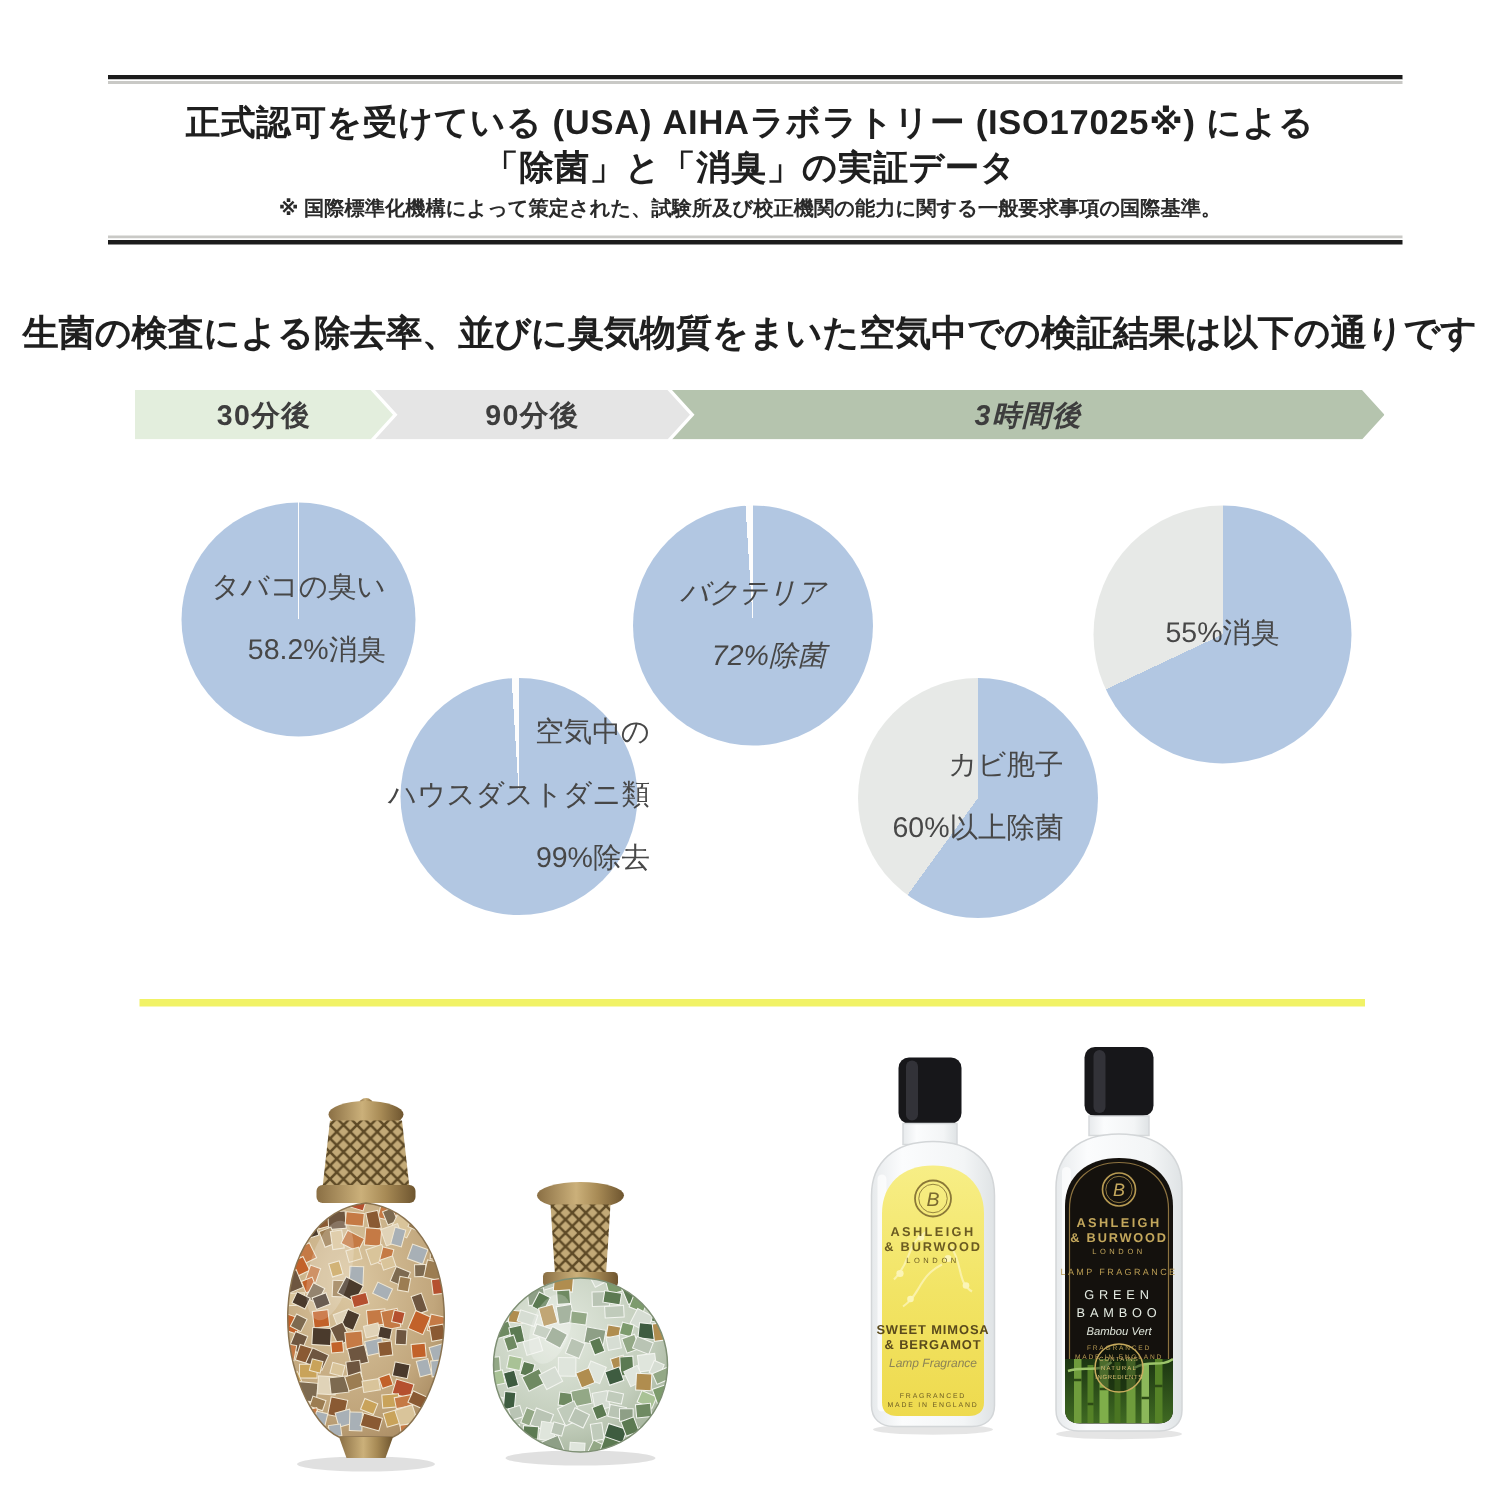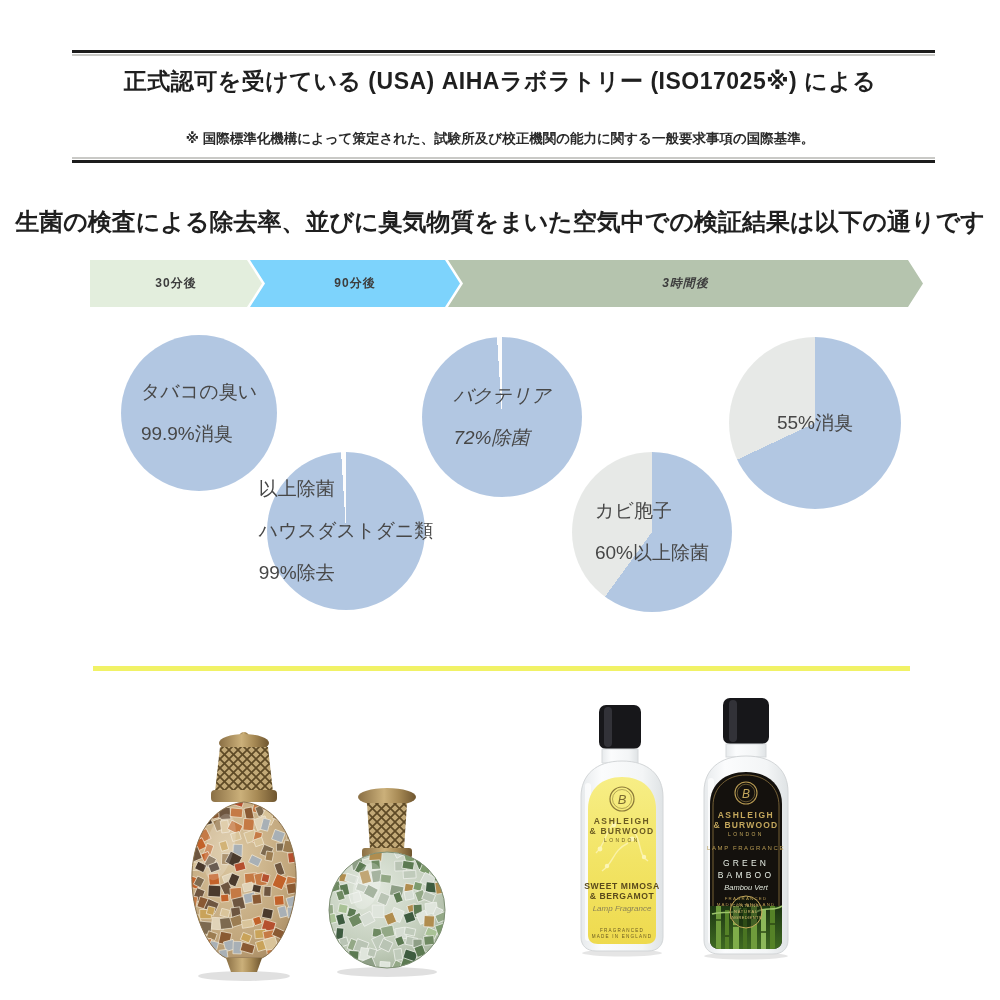--- a/index.html
+++ b/index.html
@@ -10,72 +10,73 @@
   .rule{left:72px;width:863px;}
   .rule .dark{height:3px;background:#1c1c1c;}
   .rule .gap{height:1px;background:#fff;}
   .rule .light{height:2px;background:#c9c9c6;}
   
   .title{left:0;width:1000px;text-align:center;font-weight:bold;color:#1f1f1f;
          font-size:23px;line-height:28px;letter-spacing:.5px;}
   .note{left:0;width:1000px;text-align:center;font-weight:bold;color:#2a2a2a;font-size:13.5px;}
   .subtitle{left:0;width:1000px;text-align:center;font-weight:bold;color:#1f1f1f;font-size:24px;}
   
-  .seg{top:260px;height:47px;display:flex;align-items:center;justify-content:center;
-       font-size:12px;font-weight:600;color:#3d3d3d;letter-spacing:1px;}
+  .seg{top:260px;height:33px;display:flex;align-items:center;justify-content:center;
+       font-size:19px;font-weight:600;color:#3d3d3d;letter-spacing:1px;}
   #seg0{left:90px;width:172px;
         clip-path:polygon(0 0,157px 0,172px 50%,157px 100%,0 100%);}
   #seg1{left:250px;width:210px;
         clip-path:polygon(0 0,195px 0,210px 50%,195px 100%,0 100%,15px 50%);}
   #seg2{left:448px;width:475px;
         clip-path:polygon(0 0,460px 0,475px 50%,460px 100%,0 100%,15px 50%);}
   
   .pie{position:absolute;border-radius:50%;display:flex;align-items:center;justify-content:center;}
-  .pie-label{text-align:left;color:#474747;font-size:19px;line-height:42px;white-space:nowrap;}
+  .pie-label{text-align:right;color:#474747;font-size:19px;line-height:42px;white-space:nowrap;}
   
   .mold{left:0;width:1000px;top:640px;text-align:center;font-size:16.5px;color:#2e2e2e;letter-spacing:.2px;}
   .mold-underline{left:93px;width:817px;top:666px;height:5px;}
   svg text{font-family:"Liberation Sans","DejaVu Sans",sans-serif;}
 </style>
 </head>
 <body>
 
 <div id="stage">
 
   <div class="abs rule" style="top:50px">
     <div class="dark"></div>
       <div class="gap"></div>
       <div class="light"></div>
   </div>
 
   <div class="abs title" style="top:67px">正式認可を受けている (USA) AIHAラボラトリー (ISO17025※) による</div>
+  <div class="abs title" style="top:97px">「除菌」と「消臭」の実証データ</div>
   <div class="abs note" style="top:130px">※ 国際標準化機構によって策定された、試験所及び校正機関の能力に関する一般要求事項の国際基準。</div>
 
   <div class="abs rule" style="top:157px">
     <div class="light"></div>
       <div class="gap"></div>
       <div class="dark"></div>
   </div>
 
   <div class="abs subtitle" style="top:206px">生菌の検査による除去率、並びに臭気物質をまいた空気中での検証結果は以下の通りです</div>
 
   <div class="abs seg" id="seg0" style="background: rgb(227, 238, 221);">30分後</div>
-  <div class="abs seg" id="seg1" style="background: #7dd3fc;">90分後</div>
+  <div class="abs seg" id="seg1" style="background: #e5e5e5;">90分後</div>
   <div class="abs seg" id="seg2" style="background: rgb(181, 196, 174); font-style: italic;">3時間後</div>
 
   <div id="pies">
       <div class="pie" style="left: 121px; top: 335px; width: 156px; height: 156px; background: conic-gradient(rgb(178, 199, 226) 0deg, rgb(178, 199, 226) 99.9%, rgb(253, 253, 253) 99.9%, rgb(253, 253, 253) 100%);">
         <div class="pie-label">
           <div>タバコの臭い</div>
-          <div>99.9%消臭</div>
+          <div>58.2%消臭</div>
         </div>
       </div>
       <div class="pie" style="left: 267px; top: 452px; width: 158px; height: 158px; background: conic-gradient(rgb(178, 199, 226) 0deg, rgb(178, 199, 226) 99%, rgb(253, 253, 253) 99%, rgb(253, 253, 253) 100%);">
         <div class="pie-label">
-          <div>以上除菌</div>
+          <div>空気中の</div>
           <div>ハウスダストダニ類</div>
           <div>99%除去</div>
         </div>
       </div>
       <div class="pie" style="left: 422px; top: 337px; width: 160px; height: 160px; background: conic-gradient(rgb(178, 199, 226) 0deg, rgb(178, 199, 226) 99%, rgb(253, 253, 253) 99%, rgb(253, 253, 253) 100%); font-style: italic;">
         <div class="pie-label">
           <div>バクテリア</div>
           <div>72%除菌</div>
         </div>
       </div>

